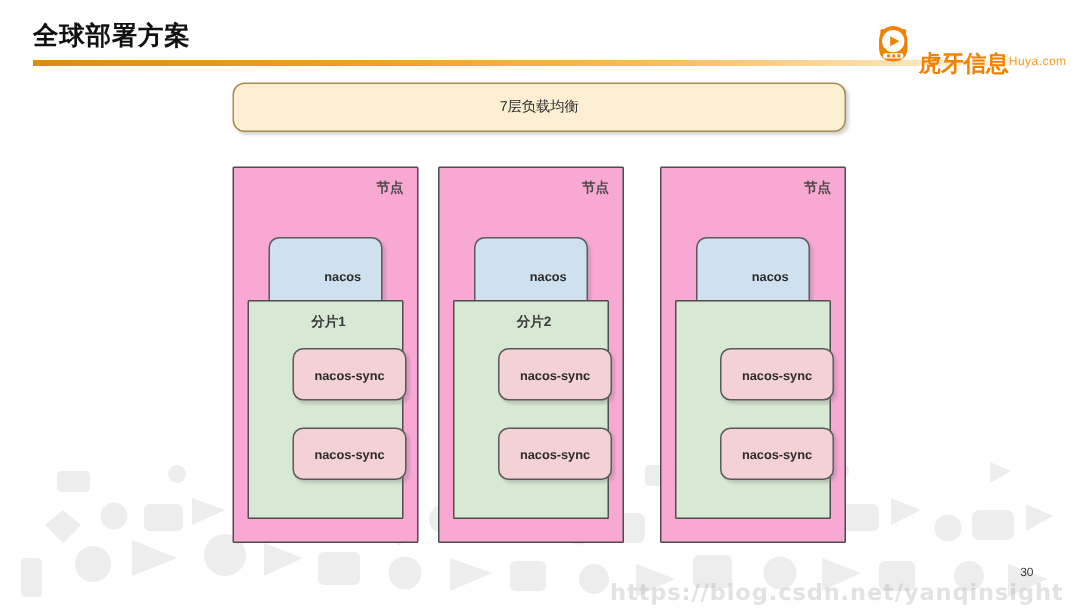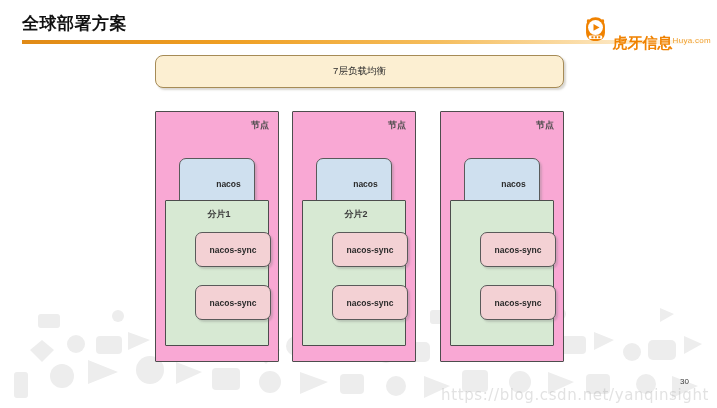--- a/index.html
+++ b/index.html
@@ -197,20 +197,21 @@
   }
   #watermark {
     position: absolute;
     right: 8px; bottom: 4px;
     font-size: 15px;
     color: rgba(160,160,160,0.30);
     letter-spacing: 0.6px;
     white-space: nowrap;
     z-index: 2;
     font-family: "DejaVu Sans", sans-serif;
+    font-weight: bold;
   }
 </style>
 </head>
 <body>
 
 <div id="slide">
 
   <svg id="bg-pattern" viewBox="0 0 717 110" xmlns="http://www.w3.org/2000/svg">
     <g fill="#ededed">
       <path d="M30 52 l12 -10 l12 10 l-12 12 z"></path>

